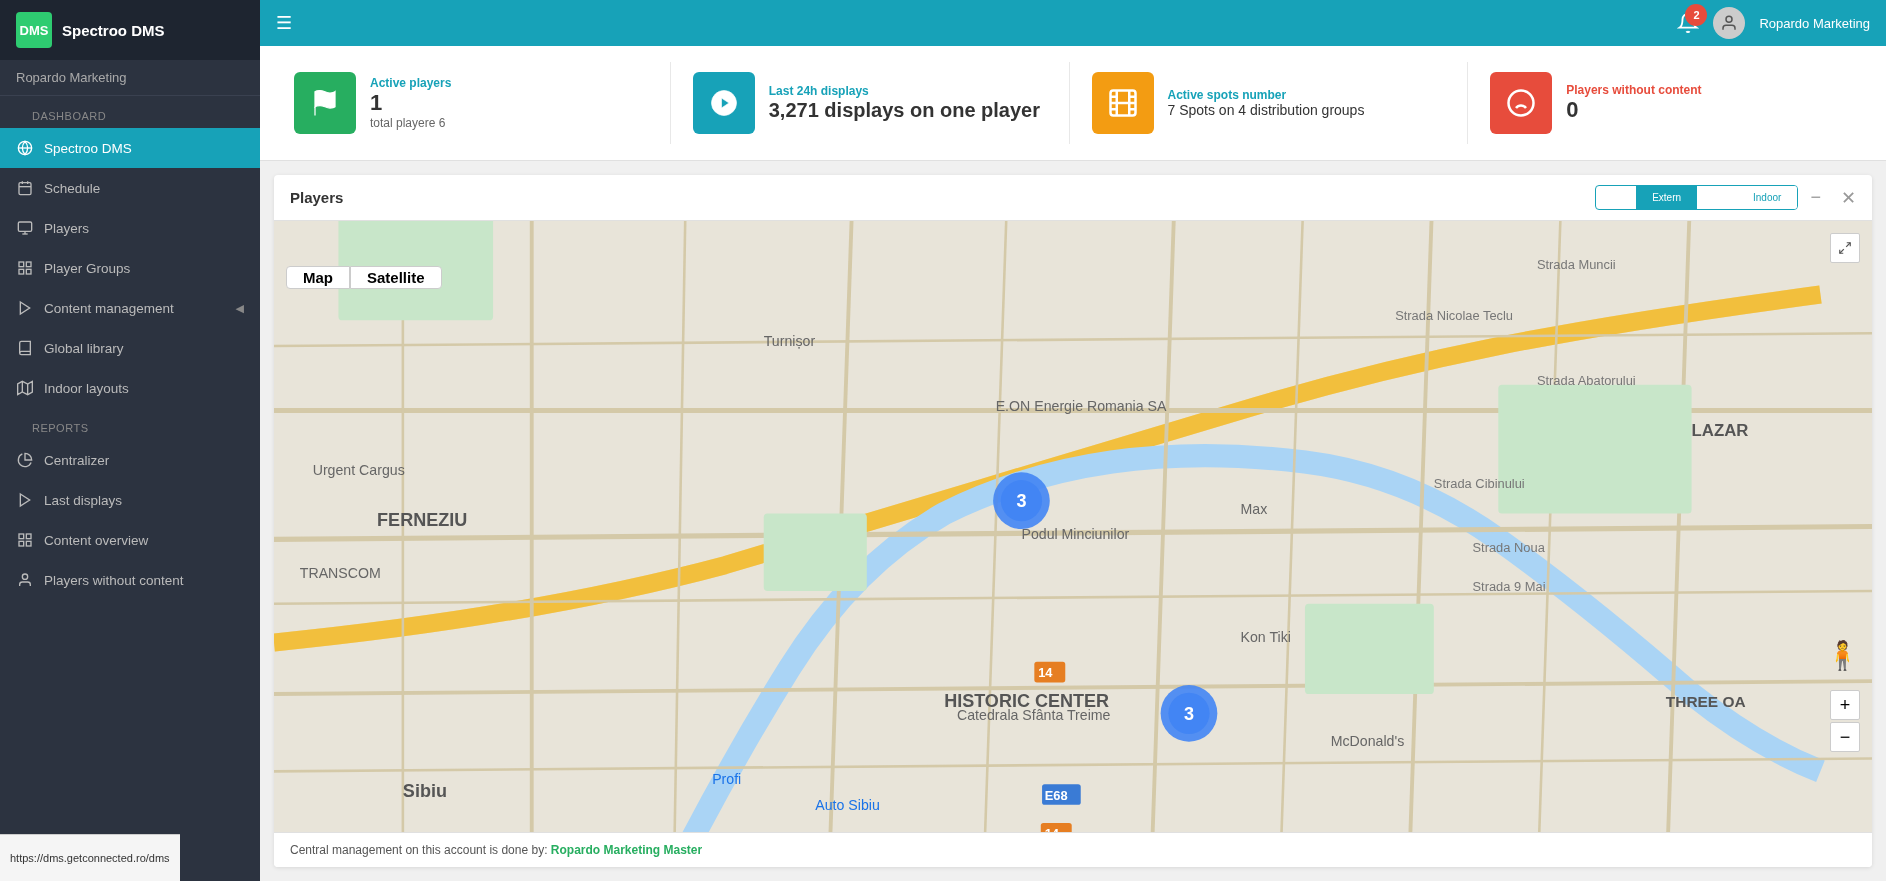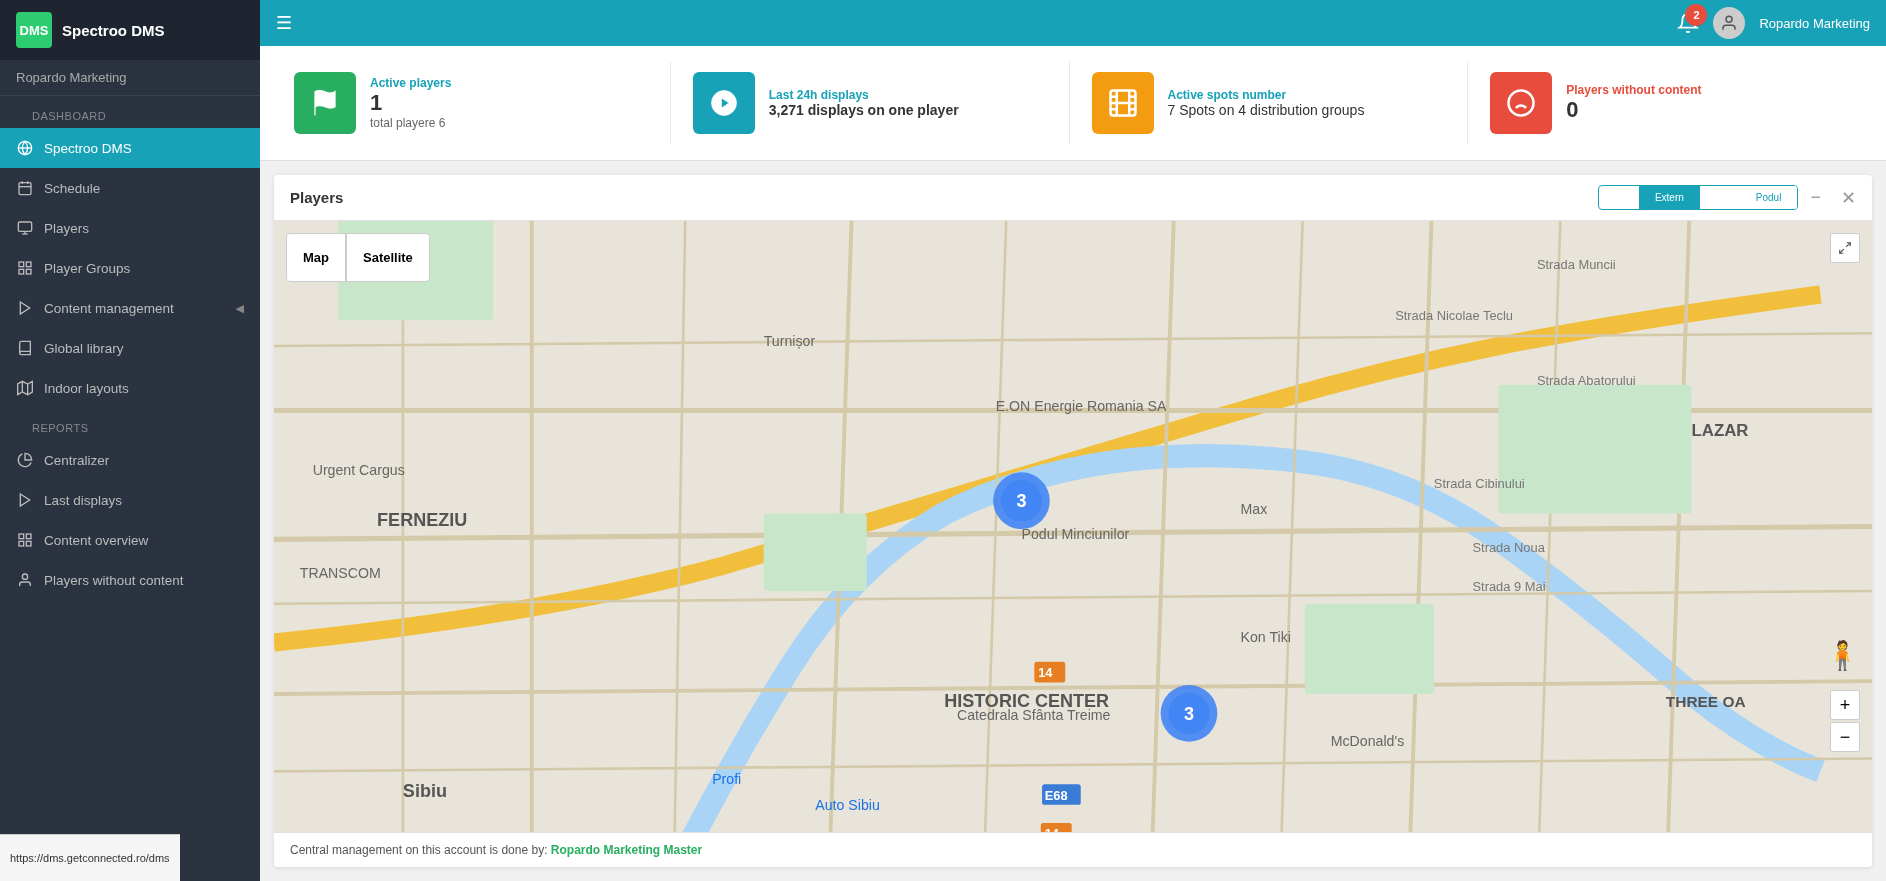--- a/index.html
+++ b/index.html
@@ -208,26 +208,27 @@
       overflow: hidden;
     }
     .map-controls-top-left {
       position: absolute;
       top: 12px; left: 12px;
       display: flex;
       gap: 0;
       z-index: 10;
     }
     .map-btn {
-      padding: 16px 16px;
+      padding: 2px 16px;
       background: white;
       border: 1px solid #ccc;
       cursor: pointer;
-      font-size: 13px;
+      font-size: 15px;
       font-weight: 600;
+      margin-top: 33px;
     }
     .map-btn:first-child { border-radius: 4px 0 0 4px; }
     .map-btn:last-child { border-radius: 0 4px 4px 0; }
     .map-btn.active { background: white; font-weight: 700; }
 
     
     .map-zoom {
       position: absolute;
       right: 12px; bottom: 80px;
       display: flex;
@@ -478,21 +479,21 @@
 
     <div class="stat-card">
       <div class="stat-icon-box" style="background:#17a2b8;">
         <svg width="30" height="30" viewBox="0 0 24 24" fill="white" stroke="white" stroke-width="0.5">
             <circle cx="12" cy="12" r="10" fill="white"></circle>
             <polygon points="10 8 16 12 10 16 10 8" fill="#17a2b8"></polygon>
           </svg>
       </div>
       <div class="stat-text">
         <div class="stat-title">Last 24h displays</div>
-        <div class="stat-value" style="font-size:14px;font-weight:600;">3,271 displays on one player</div>
+        <div class="stat-value" style="font-size:20px;font-weight:600;">3,271 displays on one player</div>
       </div>
     </div>
 
     <div class="stat-card">
       <div class="stat-icon-box" style="background:#f39c12;">
         <svg width="30" height="30" viewBox="0 0 24 24" fill="none" stroke="white" stroke-width="2">
             <rect x="2" y="2" width="20" height="20" rx="2.18" ry="2.18"></rect>
             <line x1="7" y1="2" x2="7" y2="22"></line>
             <line x1="17" y1="2" x2="17" y2="22"></line>
             <line x1="2" y1="12" x2="22" y2="12"></line>
@@ -525,21 +526,21 @@
 
   </div>
 
   <div id="content">
 
     <div id="players-panel">
       <div class="panel-header">
         <span class="panel-title">Players</span>
         <div class="btn-group">
           <button class="btn-tab active">Extern</button>
-          <button class="btn-tab">Podul</button>
+          <button class="btn-tab">Indoor</button>
         </div>
         <span class="panel-minimize">−</span>
         <span class="panel-close">✕</span>
       </div>
 
       <div id="map-container">
         <div id="map-mock">
 
           <svg id="map-svg" xmlns="http://www.w3.org/2000/svg" viewBox="0 0 1240 580" preserveAspectRatio="xMidYMid slice">
 

